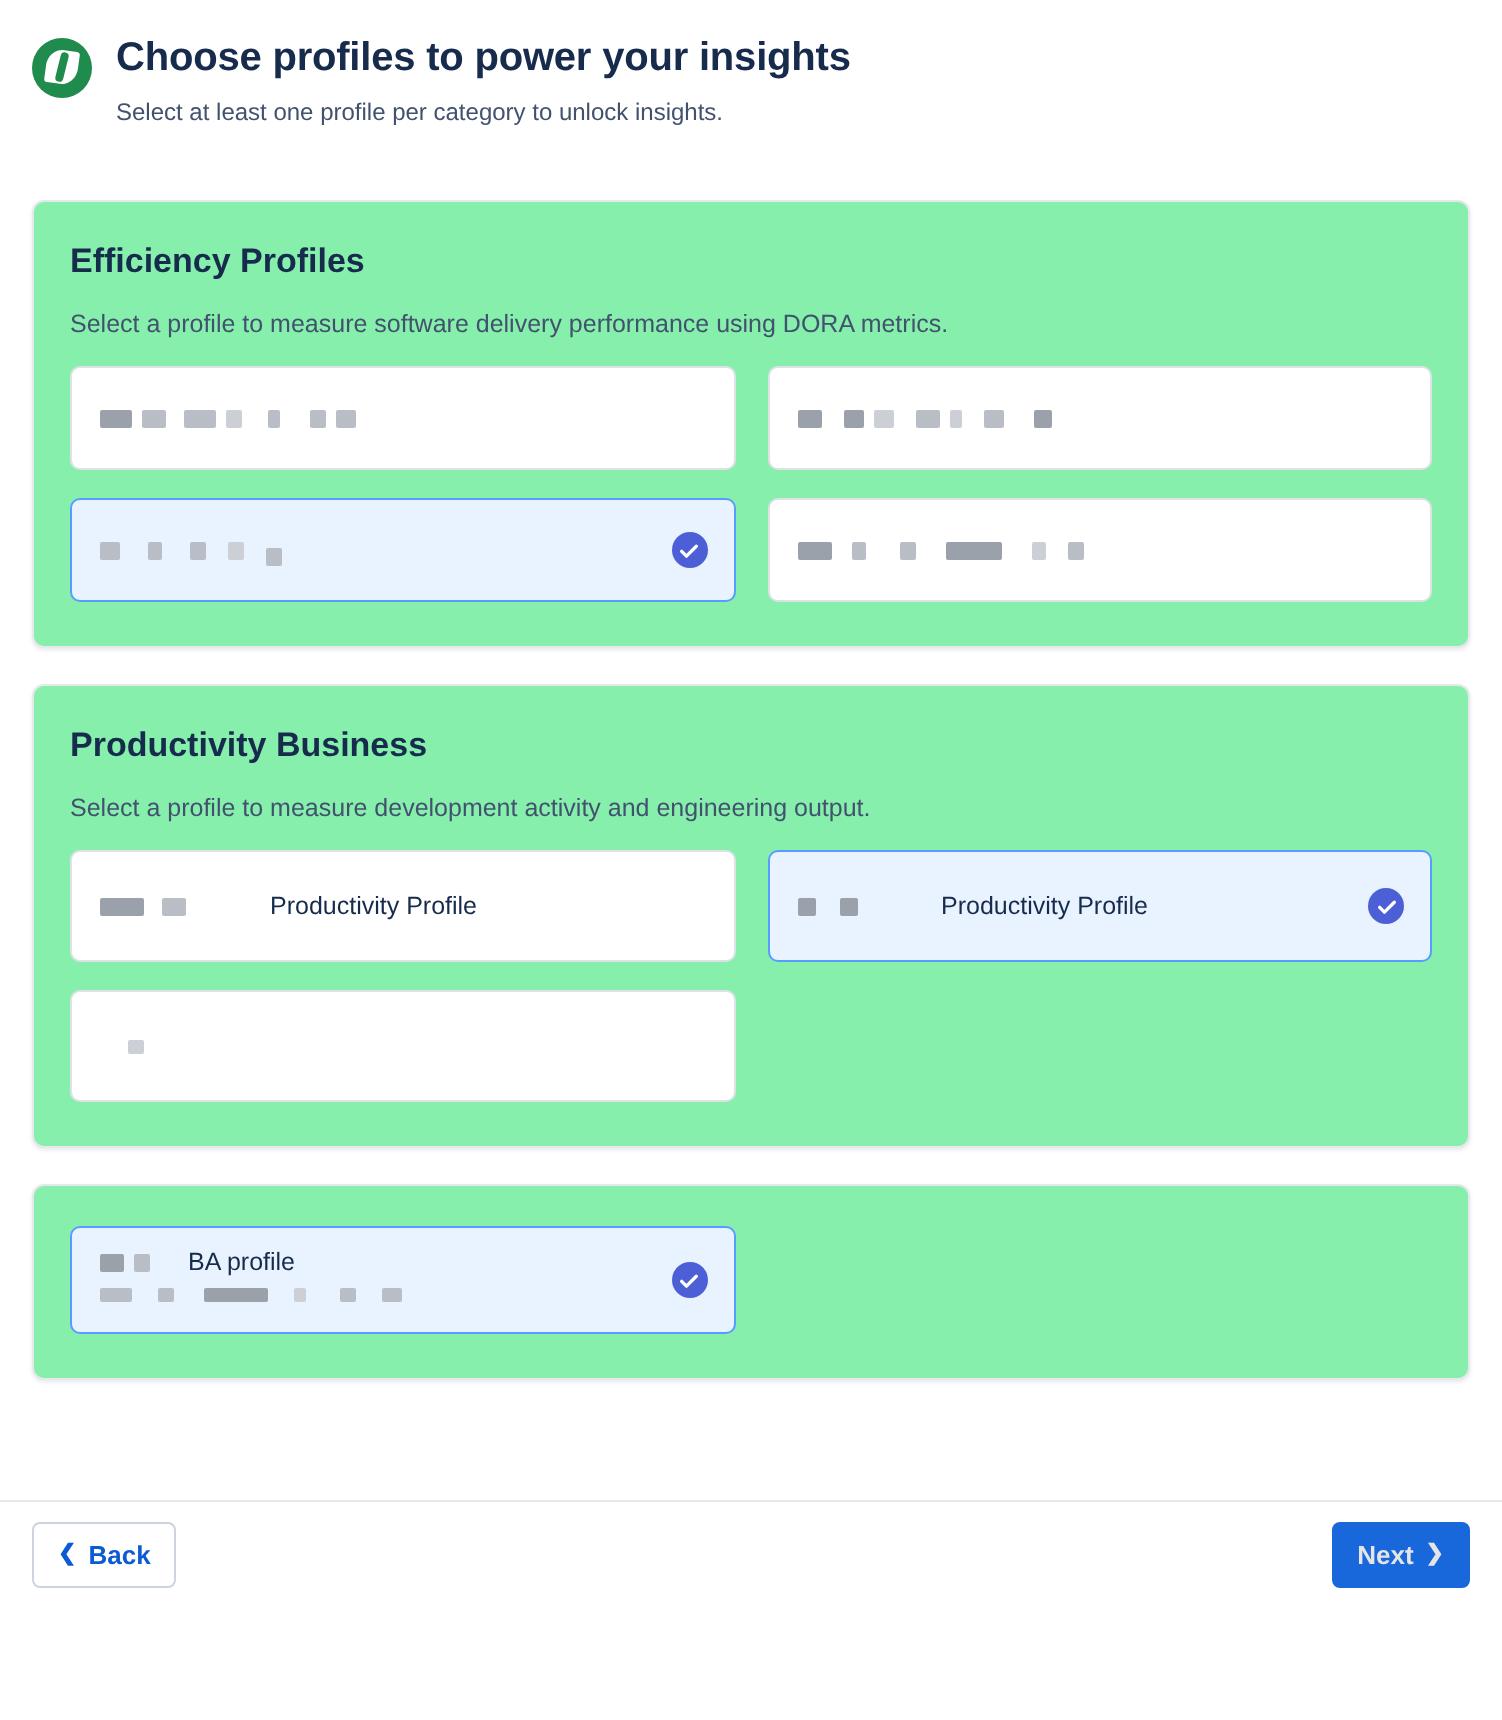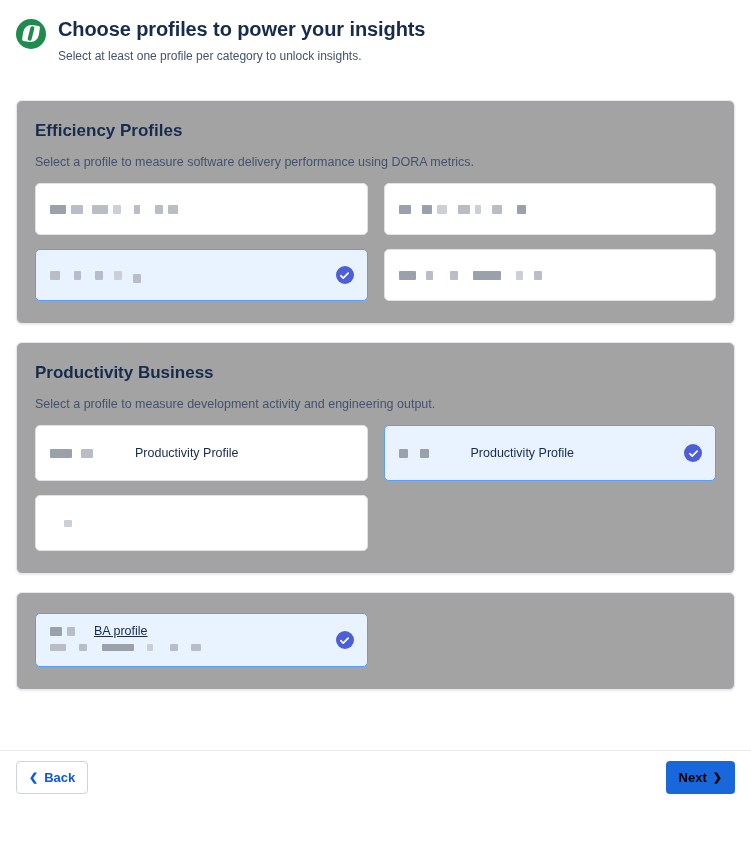--- a/index.html
+++ b/index.html
@@ -79,21 +79,21 @@
     left: 0;
     width: 751px;
     height: 720px;
     overflow-y: auto;
     padding: 14px 16px 0 16px;
   }
   .scroll-area::-webkit-scrollbar { width: 8px; }
   .scroll-area::-webkit-scrollbar-thumb { background: #c1c7d0; border-radius: 4px; }
 
   .card {
-    background: #a3a3a3;
+    background: #86efac;
     border: 1px solid #e6e8ec;
     border-radius: 6px;
     box-shadow: 0 1px 2px rgba(9,30,66,0.10);
     padding: 20px 18px 22px 18px;
     margin-bottom: 18px;
     position: relative;
   }
   .section-title {
     font-size: 17px;
     font-weight: 700;
@@ -155,21 +155,21 @@
     height: 9px;
     background: #b9bec6;
     border-radius: 1px;
     vertical-align: middle;
     margin-right: 5px;
   }
   .redact.light { background: #ccd0d6; }
   .redact.dark { background: #9aa1ab; }
   .redact.sm { height: 7px; }
   .redact-row { display: flex; align-items: center; flex-wrap: wrap; }
-  .redact-stack { display: flex; flex-direction: column; gap: 6px; text-decoration: underline; }
+  .redact-stack { display: flex; flex-direction: column; gap: 6px; }
   .redact-line { display: flex; align-items: center; }
 
   
   .footer {
     position: absolute;
     left: 0;
     bottom: 0;
     width: 751px;
     height: 54px;
     background: #ffffff;
@@ -191,21 +191,21 @@
     cursor: pointer;
     border: 1px solid transparent;
   }
   .btn-back {
     background: #ffffff;
     color: #0c5bd6;
     border-color: #cdd4e0;
   }
   .btn-next {
     background: #1868db;
-    color: #000000;
+    color: #e5e5e5;
   }
   .chev { font-size: 11px; line-height: 1; }
 </style>
 </head>
 <body>
 
 <div class="page">
 
   <div class="header">
     <div class="logo"></div>

